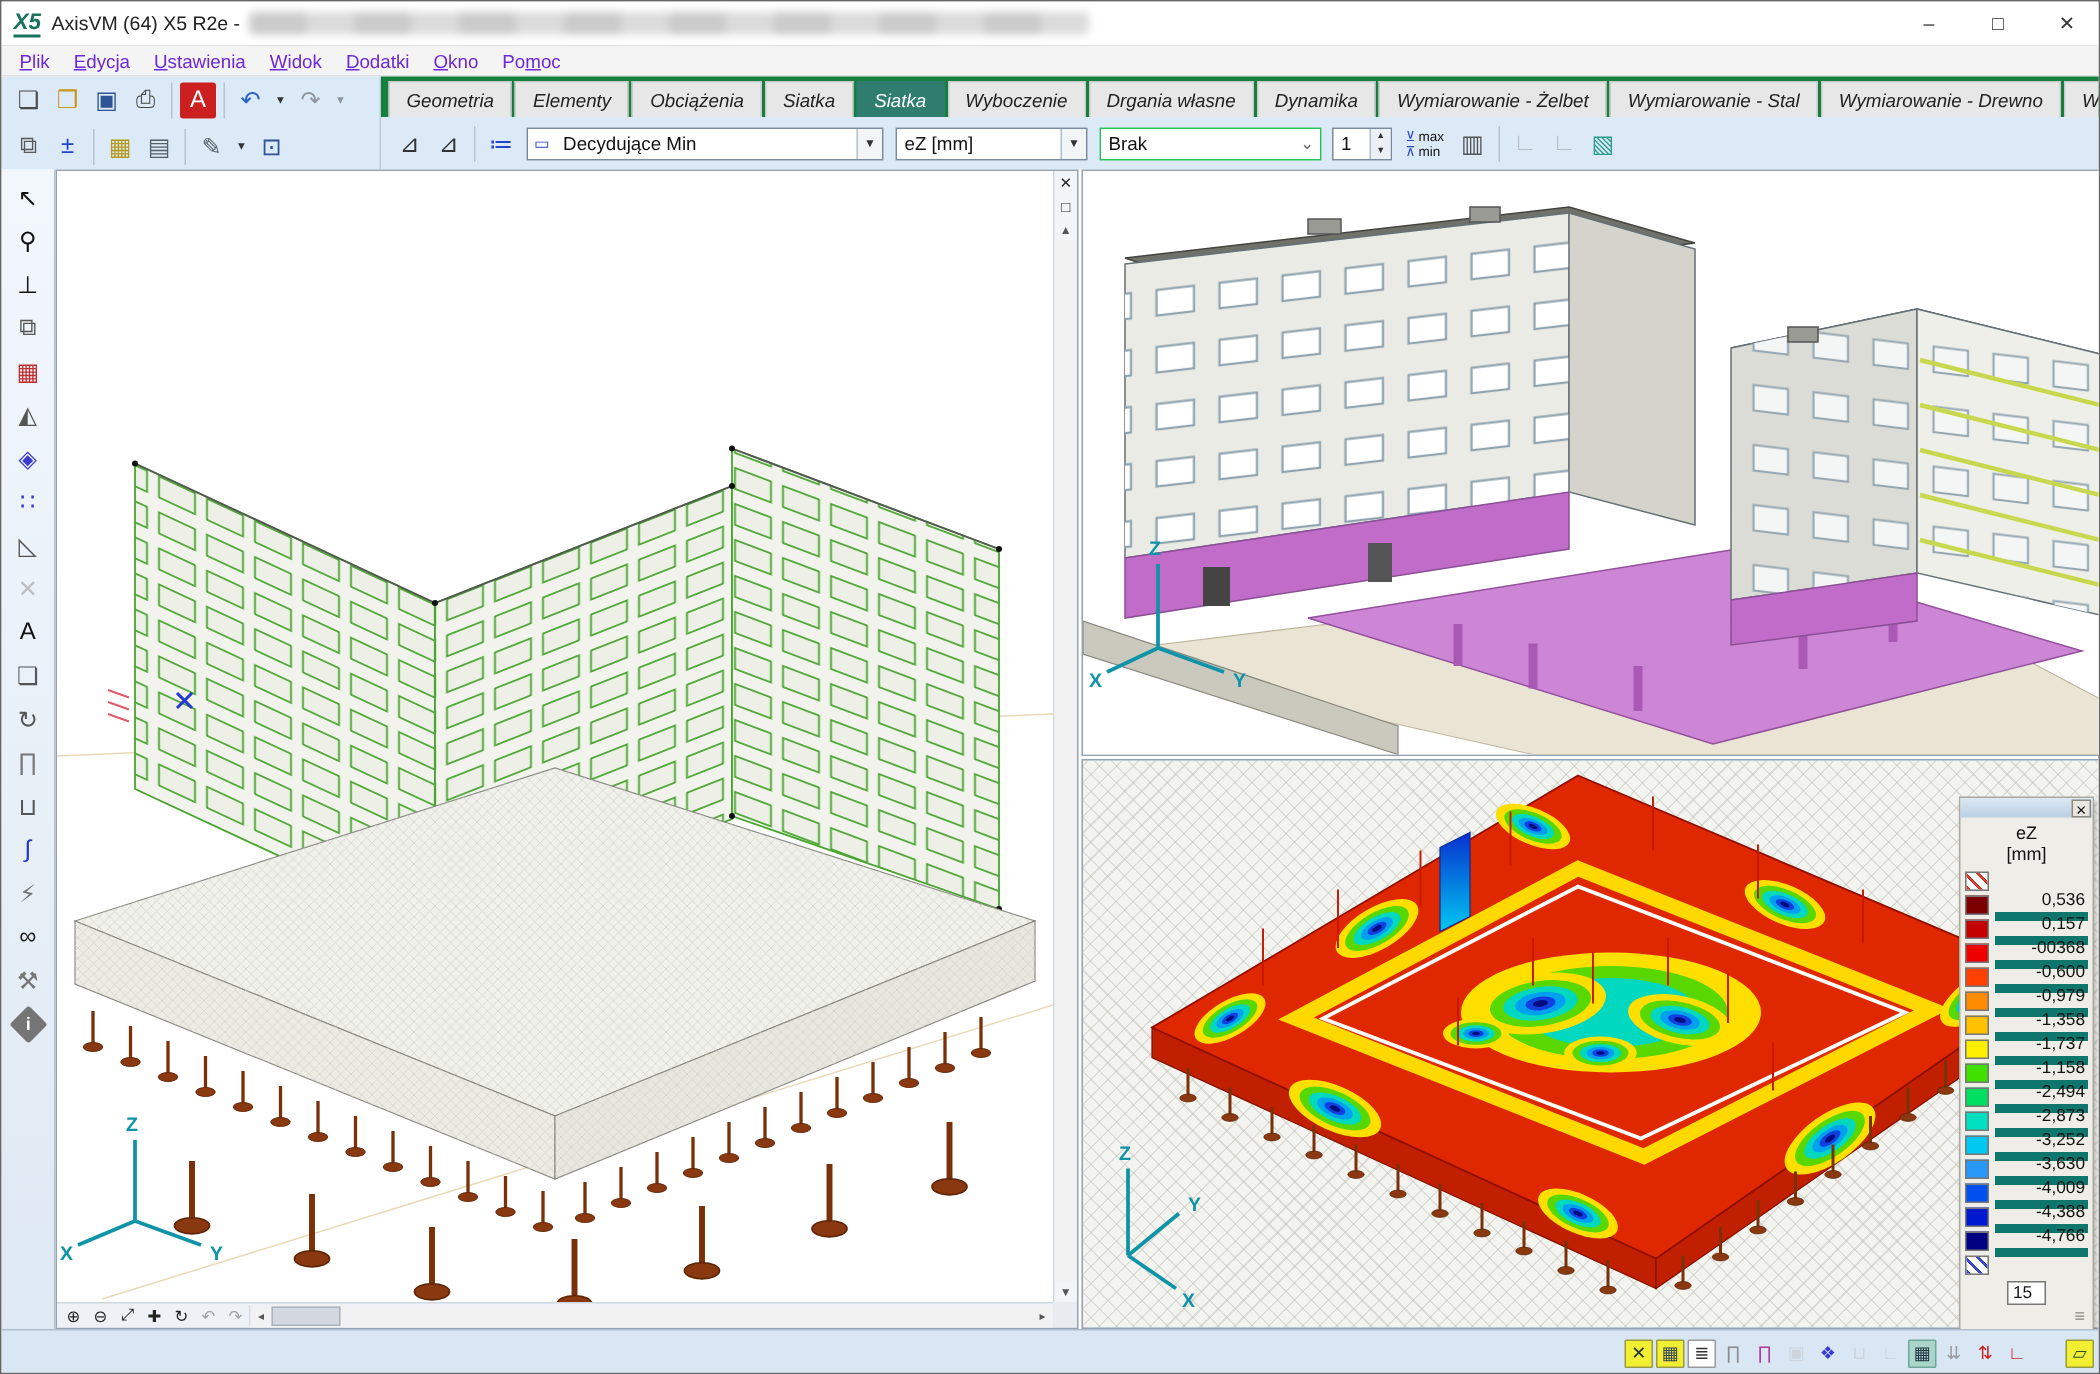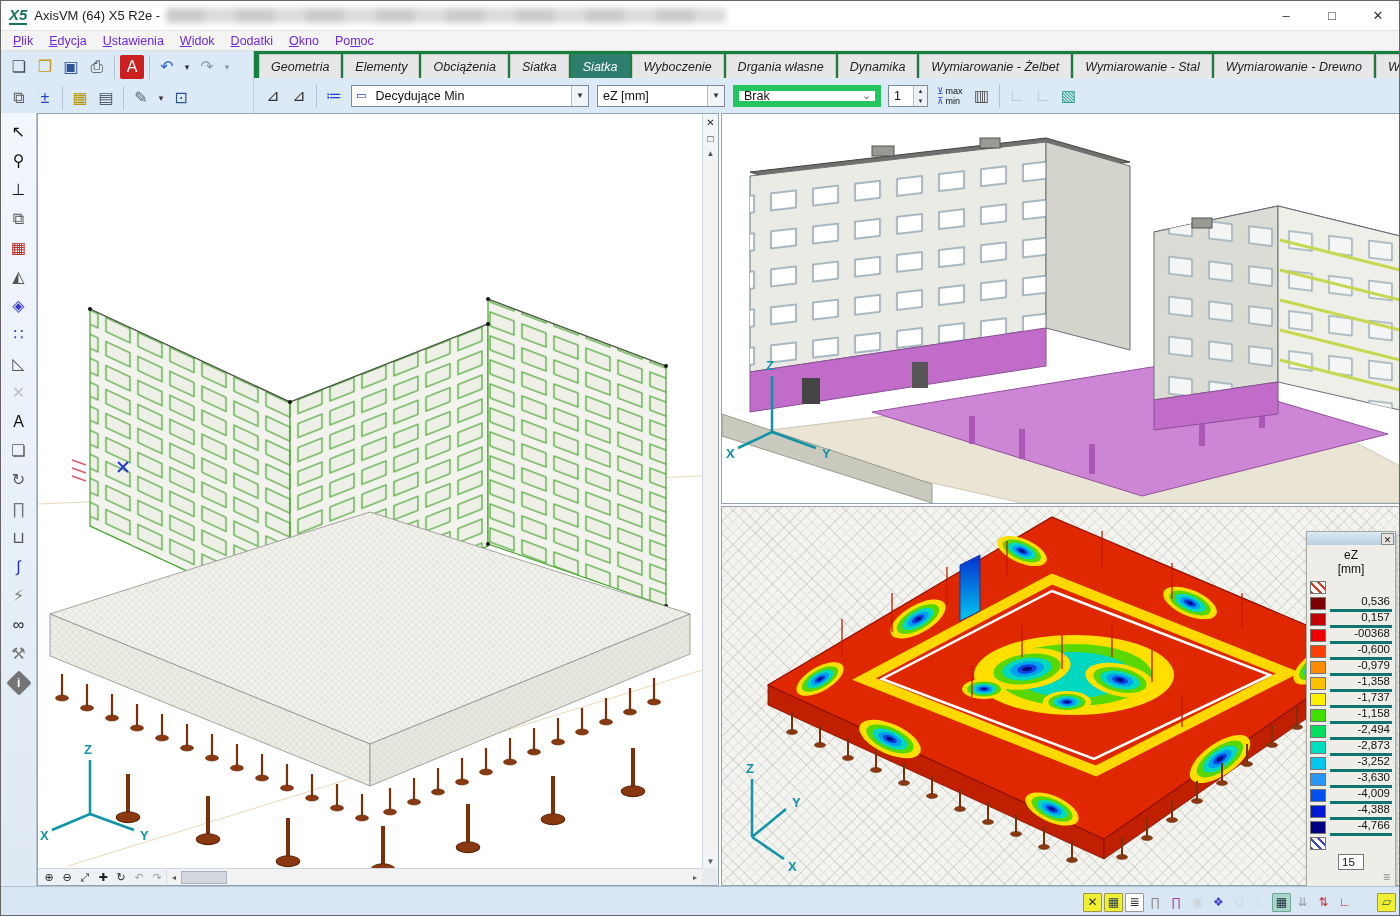--- a/index.html
+++ b/index.html
@@ -29,21 +29,21 @@
 
   .tbi{min-width:24px;height:24px;display:flex;align-items:center;justify-content:center;font-size:16px;margin:0 1px;border-radius:2px;}
   .tbi.small{font-size:9px;min-width:12px;}
   .tbi.dis{opacity:.45;}
   .vsep{width:1px;height:24px;background:#b4c4d4;margin:0 4px;}
 
   .combo{height:22px;background:#fff;border:1px solid #7b8b9b;display:flex;align-items:center;margin:0 4px;}
   .combo .ci{font-size:11px;color:#2446c8;margin:0 4px;}
   .combo .ct{flex:1;font-size:12.5px;color:#111;padding:0 5px;white-space:nowrap;overflow:hidden;}
   .combo .cb{width:17px;height:100%;display:flex;align-items:center;justify-content:center;font-size:8px;color:#333;border-left:1px solid #aebecb;background:#f2f5f8;}
-  .combo.flat{border:6px solid #22c55e;}
+  .combo.flat{border:1px solid #22c55e;}
   .combo.flat .cb{background:#fff;border-left:none;font-size:11px;color:#666;}
   .spin{width:40px;height:22px;border:1px solid #7b8b9b;background:#fff;display:flex;margin:0 3px;}
   .spin .sv{flex:1;font-size:12.5px;padding-left:5px;line-height:20px;color:#111;}
   .spin .sb{width:14px;display:flex;flex-direction:column;border-left:1px solid #aebecb;}
   .spin .sb span{flex:1;font-size:6px;display:flex;align-items:center;justify-content:center;background:#eaf0f6;color:#333;}
   .minmax{display:flex;flex-direction:column;font-size:9px;line-height:10px;color:#111;margin:0 6px;}
   .minmax b{color:#2446c8;font-weight:normal;margin-right:2px;font-size:9px;}
 
   
   .lefttools{position:absolute;left:0;top:112px;width:36px;height:773px;background:linear-gradient(180deg,#f2f7fc,#dfe9f3);border-right:1px solid #b2c2d0;display:flex;flex-direction:column;align-items:center;padding-top:4px;}
@@ -74,21 +74,21 @@
                repeating-linear-gradient(-45deg,rgba(186,186,176,.38) 0 1px,transparent 1px 8px),#f3f3ef;}
 
   
   .legend{position:absolute;right:4px;top:24px;width:90px;background:#efede7;border:1px solid #a9a9a0;box-shadow:1px 2px 3px rgba(0,0,0,.25);}
   .lg-head{height:13px;background:linear-gradient(180deg,#dcE8f4,#b9cfe3);display:flex;align-items:center;justify-content:flex-end;}
   .lg-x{width:13px;height:12px;font-size:9px;line-height:12px;text-align:center;color:#111;background:#e8e4de;border:1px solid #8a8a80;margin-right:1px;}
   .lg-title{text-align:center;font-size:12px;color:#111;line-height:14px;padding:3px 0 2px;}
   .lg-rows{padding:1px 3px 0 3px;}
   .lg-row{display:flex;align-items:center;height:16px;}
   .lg-sw{width:16px;height:13px;border:1px solid #777;margin-right:4px;flex:0 0 auto;}
-  .lg-val{flex:1;text-align:right;font-size:11.5px;color:#111;padding-right:2px;border-bottom:3px solid #0f766e;line-height:15px;}
+  .lg-val{flex:1;text-align:right;font-size:11.5px;color:#111;padding-right:2px;border-bottom:6px solid #0f766e;line-height:15px;}
   .lg-foot{display:flex;align-items:center;padding:3px 4px 4px;flex-direction:column;}
   .lg-count{width:26px;height:16px;background:#fff;border:1px solid #777;font-size:11.5px;line-height:15px;padding-left:3px;color:#111;}
   .lg-lines{margin-left:auto;color:#8a8a80;font-size:12px;letter-spacing:1px;}
 
   
   .statusbar{position:absolute;left:0;top:885px;width:1400px;height:31px;background:#d9e7f4;border-top:1px solid #aec0cf;display:flex;align-items:center;justify-content:flex-end;padding-right:5px;gap:2px;}
   .sb-icon{width:19px;height:19px;display:flex;align-items:center;justify-content:center;font-size:12px;border:1px solid transparent;border-radius:1px;}
   .sb-icon.dis{opacity:.45;}
 
   svg text{font-family:"Liberation Sans","DejaVu Sans",sans-serif;}

